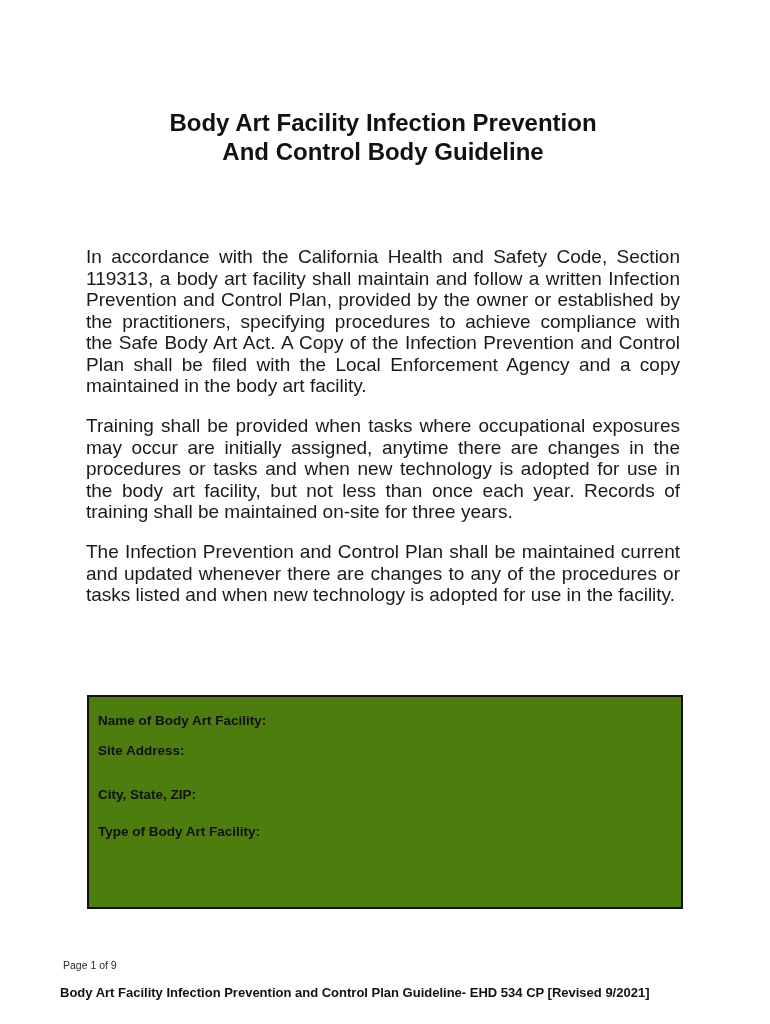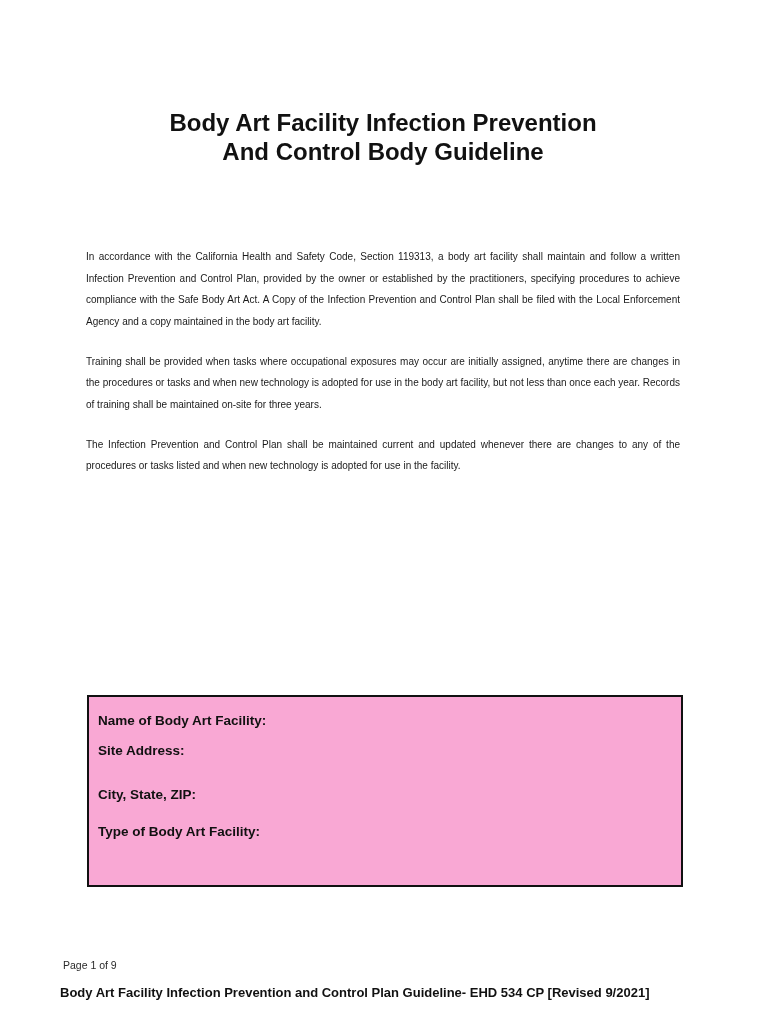--- a/index.html
+++ b/index.html
@@ -28,35 +28,35 @@
     color: #111111;
   }
   .doc-body {
     position: absolute;
     top: 246px;
     left: 86px;
     width: 594px;
   }
   .doc-body p {
     margin: 0 0 18.5px 0;
-    font-size: 10px;
+    font-size: 19px;
     line-height: 21.5px;
     text-align: justify;
     text-justify: inter-word;
     color: #1a1a1a;
   }
   .form-box {
     position: absolute;
     top: 695px;
     left: 87px;
     width: 596px;
-    height: 192px;
+    height: 214px;
     border: 2px solid #111111;
     box-sizing: border-box;
-    background: #f9a8d4;
+    background: #4d7c0f;
   }
   .form-row {
     position: absolute;
     left: 9px;
     right: 9px;
     height: 20px;
   }
   .form-row.row-0 { top: 14px; }
   .form-row.row-1 { top: 44px; }
   .form-row.row-2 { top: 88px; }

